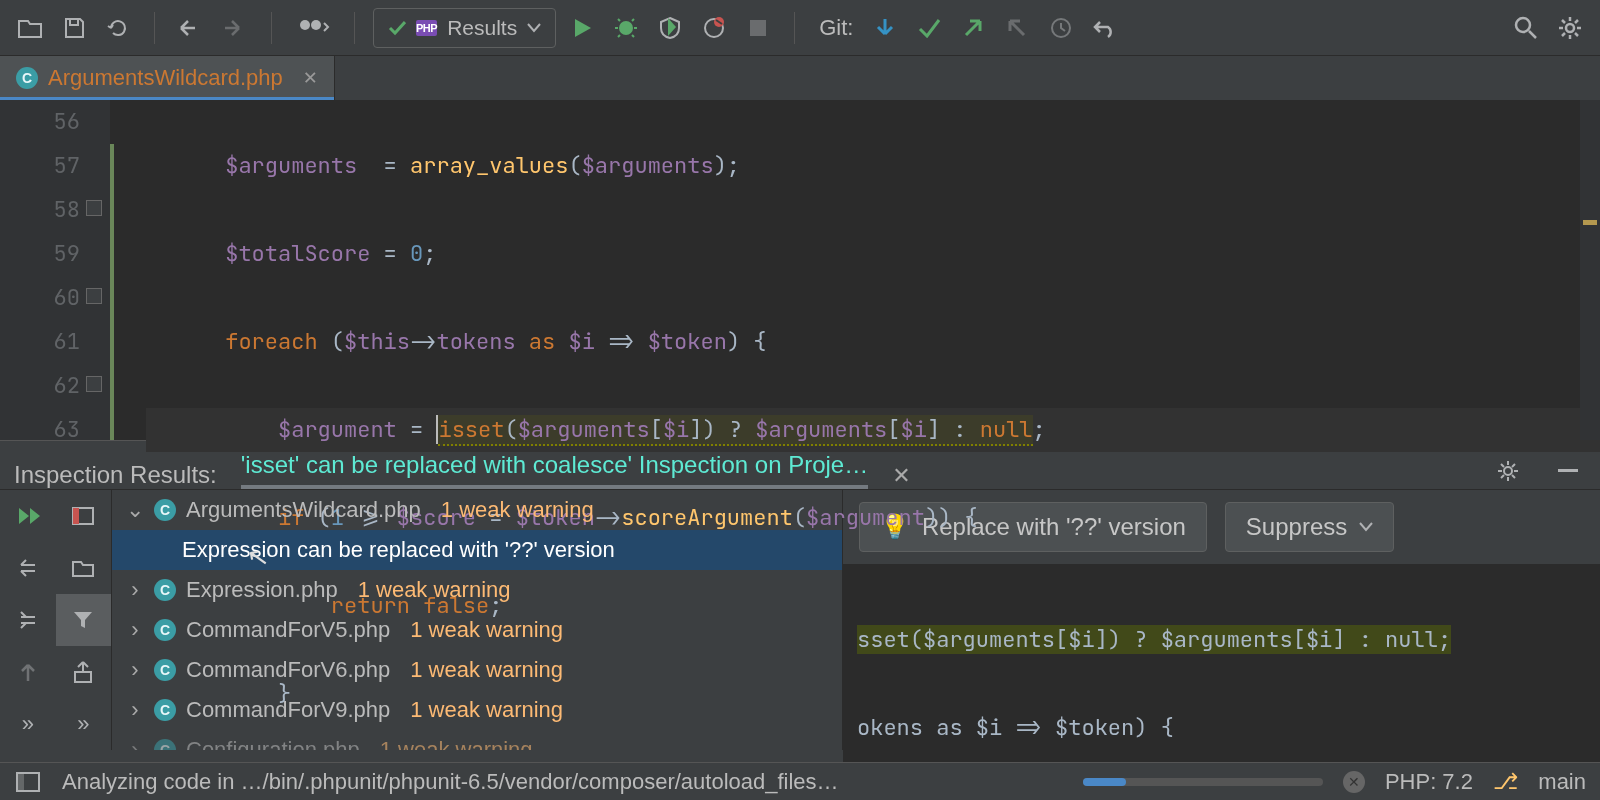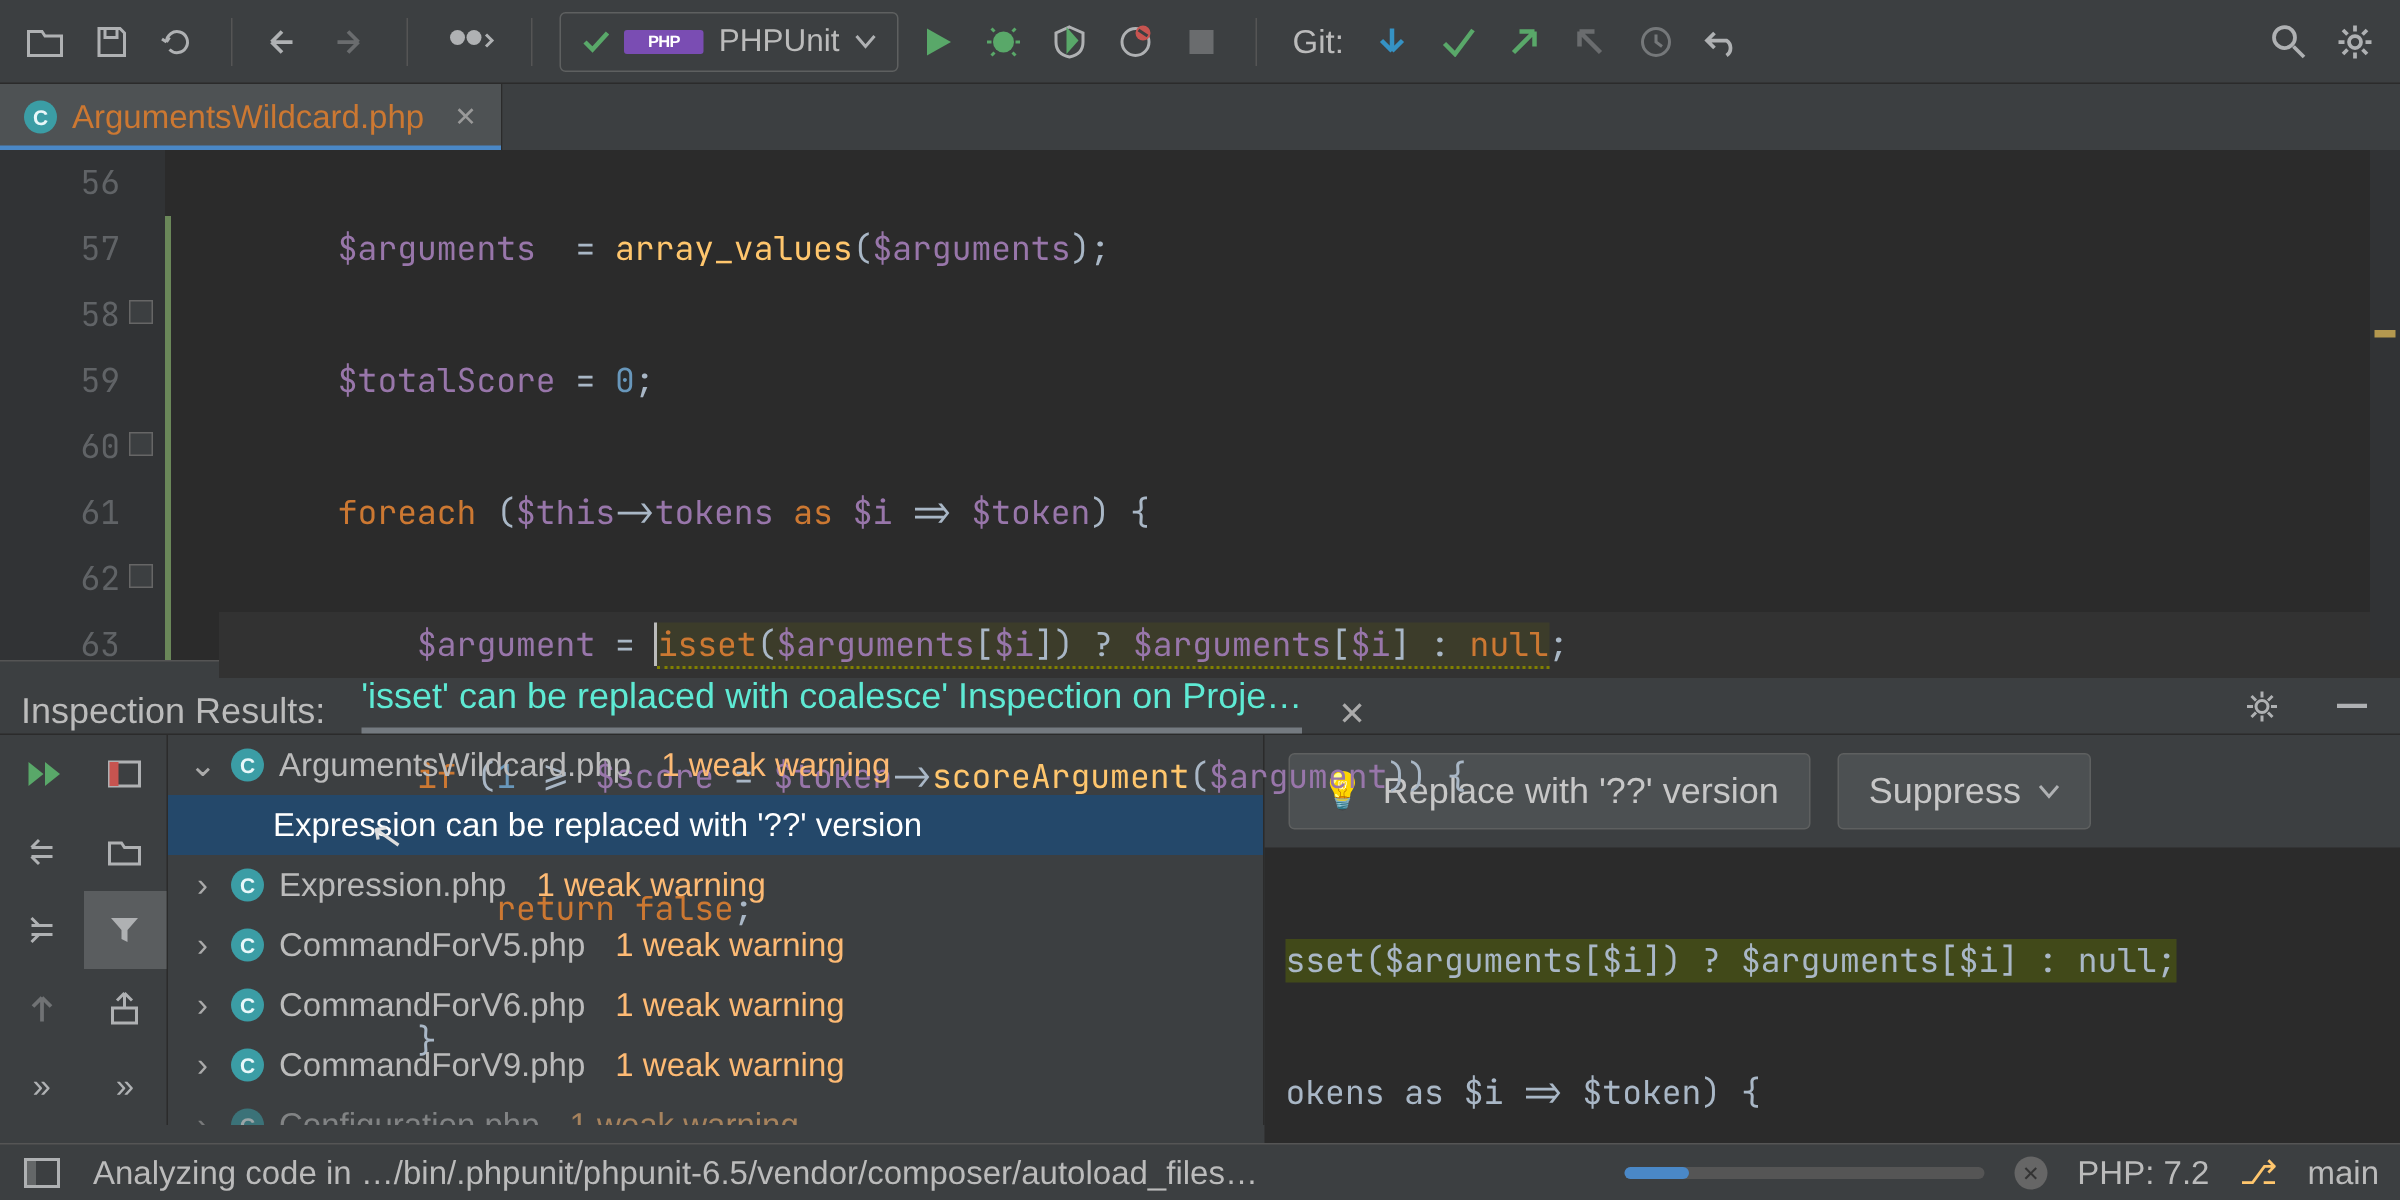--- a/index.html
+++ b/index.html
@@ -32,21 +32,21 @@
   border-radius: 4px;
   height: 40px;
   display: flex; align-items: center;
   padding: 0 14px;
   gap: 10px;
   font-size: 21px;
   color: #bbb;
 }
 .phpbadge {
   background: #7a4db3; color: #fff; font-size: 11px; font-weight: bold;
-  padding: 2px 16px; border-radius: 2px; letter-spacing: -0.5px;
+  padding: 2px 0; border-radius: 2px; letter-spacing: -0.5px;
 }
 .git-label { color: #bbb; font-size: 22px; margin: 0 6px; }
 .toolbar-spacer { flex: 1; }
 
 .tabbar {
   height: 44px;
   display: flex;
   background: #3c3f41;
 }
 .tab {
@@ -256,21 +256,21 @@
         <circle cx="20" cy="8" r="5" fill="#afb1b3"></circle>
         <path d="M28 6l4 4-4 4" fill="none" stroke="#afb1b3" stroke-width="2"></path>
       </svg>
     </div>
   <div class="tb-sep"></div>
   <div class="run-config">
     <svg width="18" height="18">
         <path d="M2 9l5 5L17 3" fill="none" stroke="#59a869" stroke-width="3"></path>
       </svg>
     <span class="phpbadge">PHP</span>
-    <span>PHPUnit</span>
+    <span>Results</span>
     <svg width="14" height="10">
         <path d="M1 1l6 7 6-7" fill="none" stroke="#afb1b3" stroke-width="2"></path>
       </svg>
   </div>
   <div class="tb-btn">
       <svg width="22" height="22">
         <path d="M4 2l16 9L4 20z" fill="#59a869"></path>
       </svg>
     </div>
   <div class="tb-btn">

